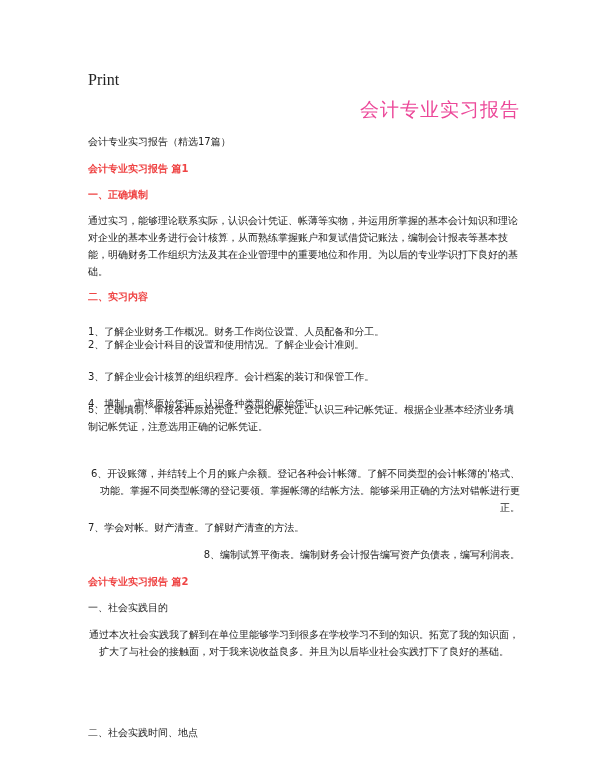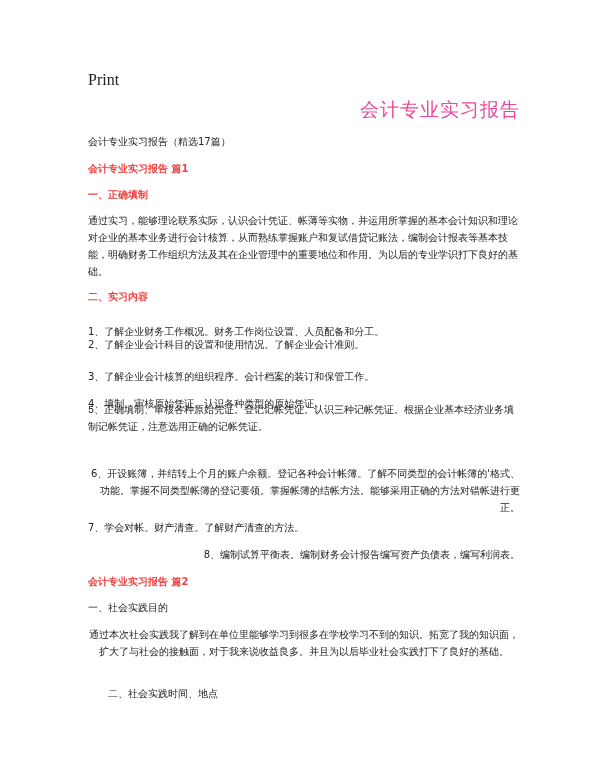--- a/index.html
+++ b/index.html
@@ -29,14 +29,14 @@
   <div class="p" style="top:368px;">3、了解企业会计核算的组织程序。会计档案的装订和保管工作。</div>
   <div class="p" style="top:395px;">4、填制、审核原始凭证。认识各种类型的原始凭证。</div>
   <div class="p" style="top:402px;font-family:Liberation Mono, monospace;">5、正确填制、审核各种原始凭证。登记记帐凭证。认识三种记帐凭证。根据企业基本经济业务填制记帐凭证，注意选用正确的记帐凭证。</div>
   <div class="p" style="top:465px;text-align:right;">6、开设账簿，并结转上个月的账户余额。登记各种会计帐簿。了解不同类型的会计帐簿的'格式、功能。掌握不同类型帐簿的登记要领。掌握帐簿的结帐方法。能够采用正确的方法对错帐进行更正。</div>
   <div class="p" style="top:519px;">7、学会对帐。财产清查。了解财产清查的方法。</div>
   <div class="p" style="top:546px;text-align:right;">8、编制试算平衡表。编制财务会计报告编写资产负债表，编写利润表。</div>
 
   <div class="p b" style="top:573px;">会计专业实习报告 篇2</div>
   <div class="p" style="top:599px;">一、社会实践目的</div>
   <div class="p" style="top:626px;text-align:center;">通过本次社会实践我了解到在单位里能够学习到很多在学校学习不到的知识。拓宽了我的知识面，扩大了与社会的接触面，对于我来说收益良多。并且为以后毕业社会实践打下了良好的基础。</div>
-  <div class="p" style="top:685px;margin-left:20px;">二、社会实践时间、地点</div>
+  <div class="p" style="top:724px;">二、社会实践时间、地点</div>
 </div>
 
 </body></html>

